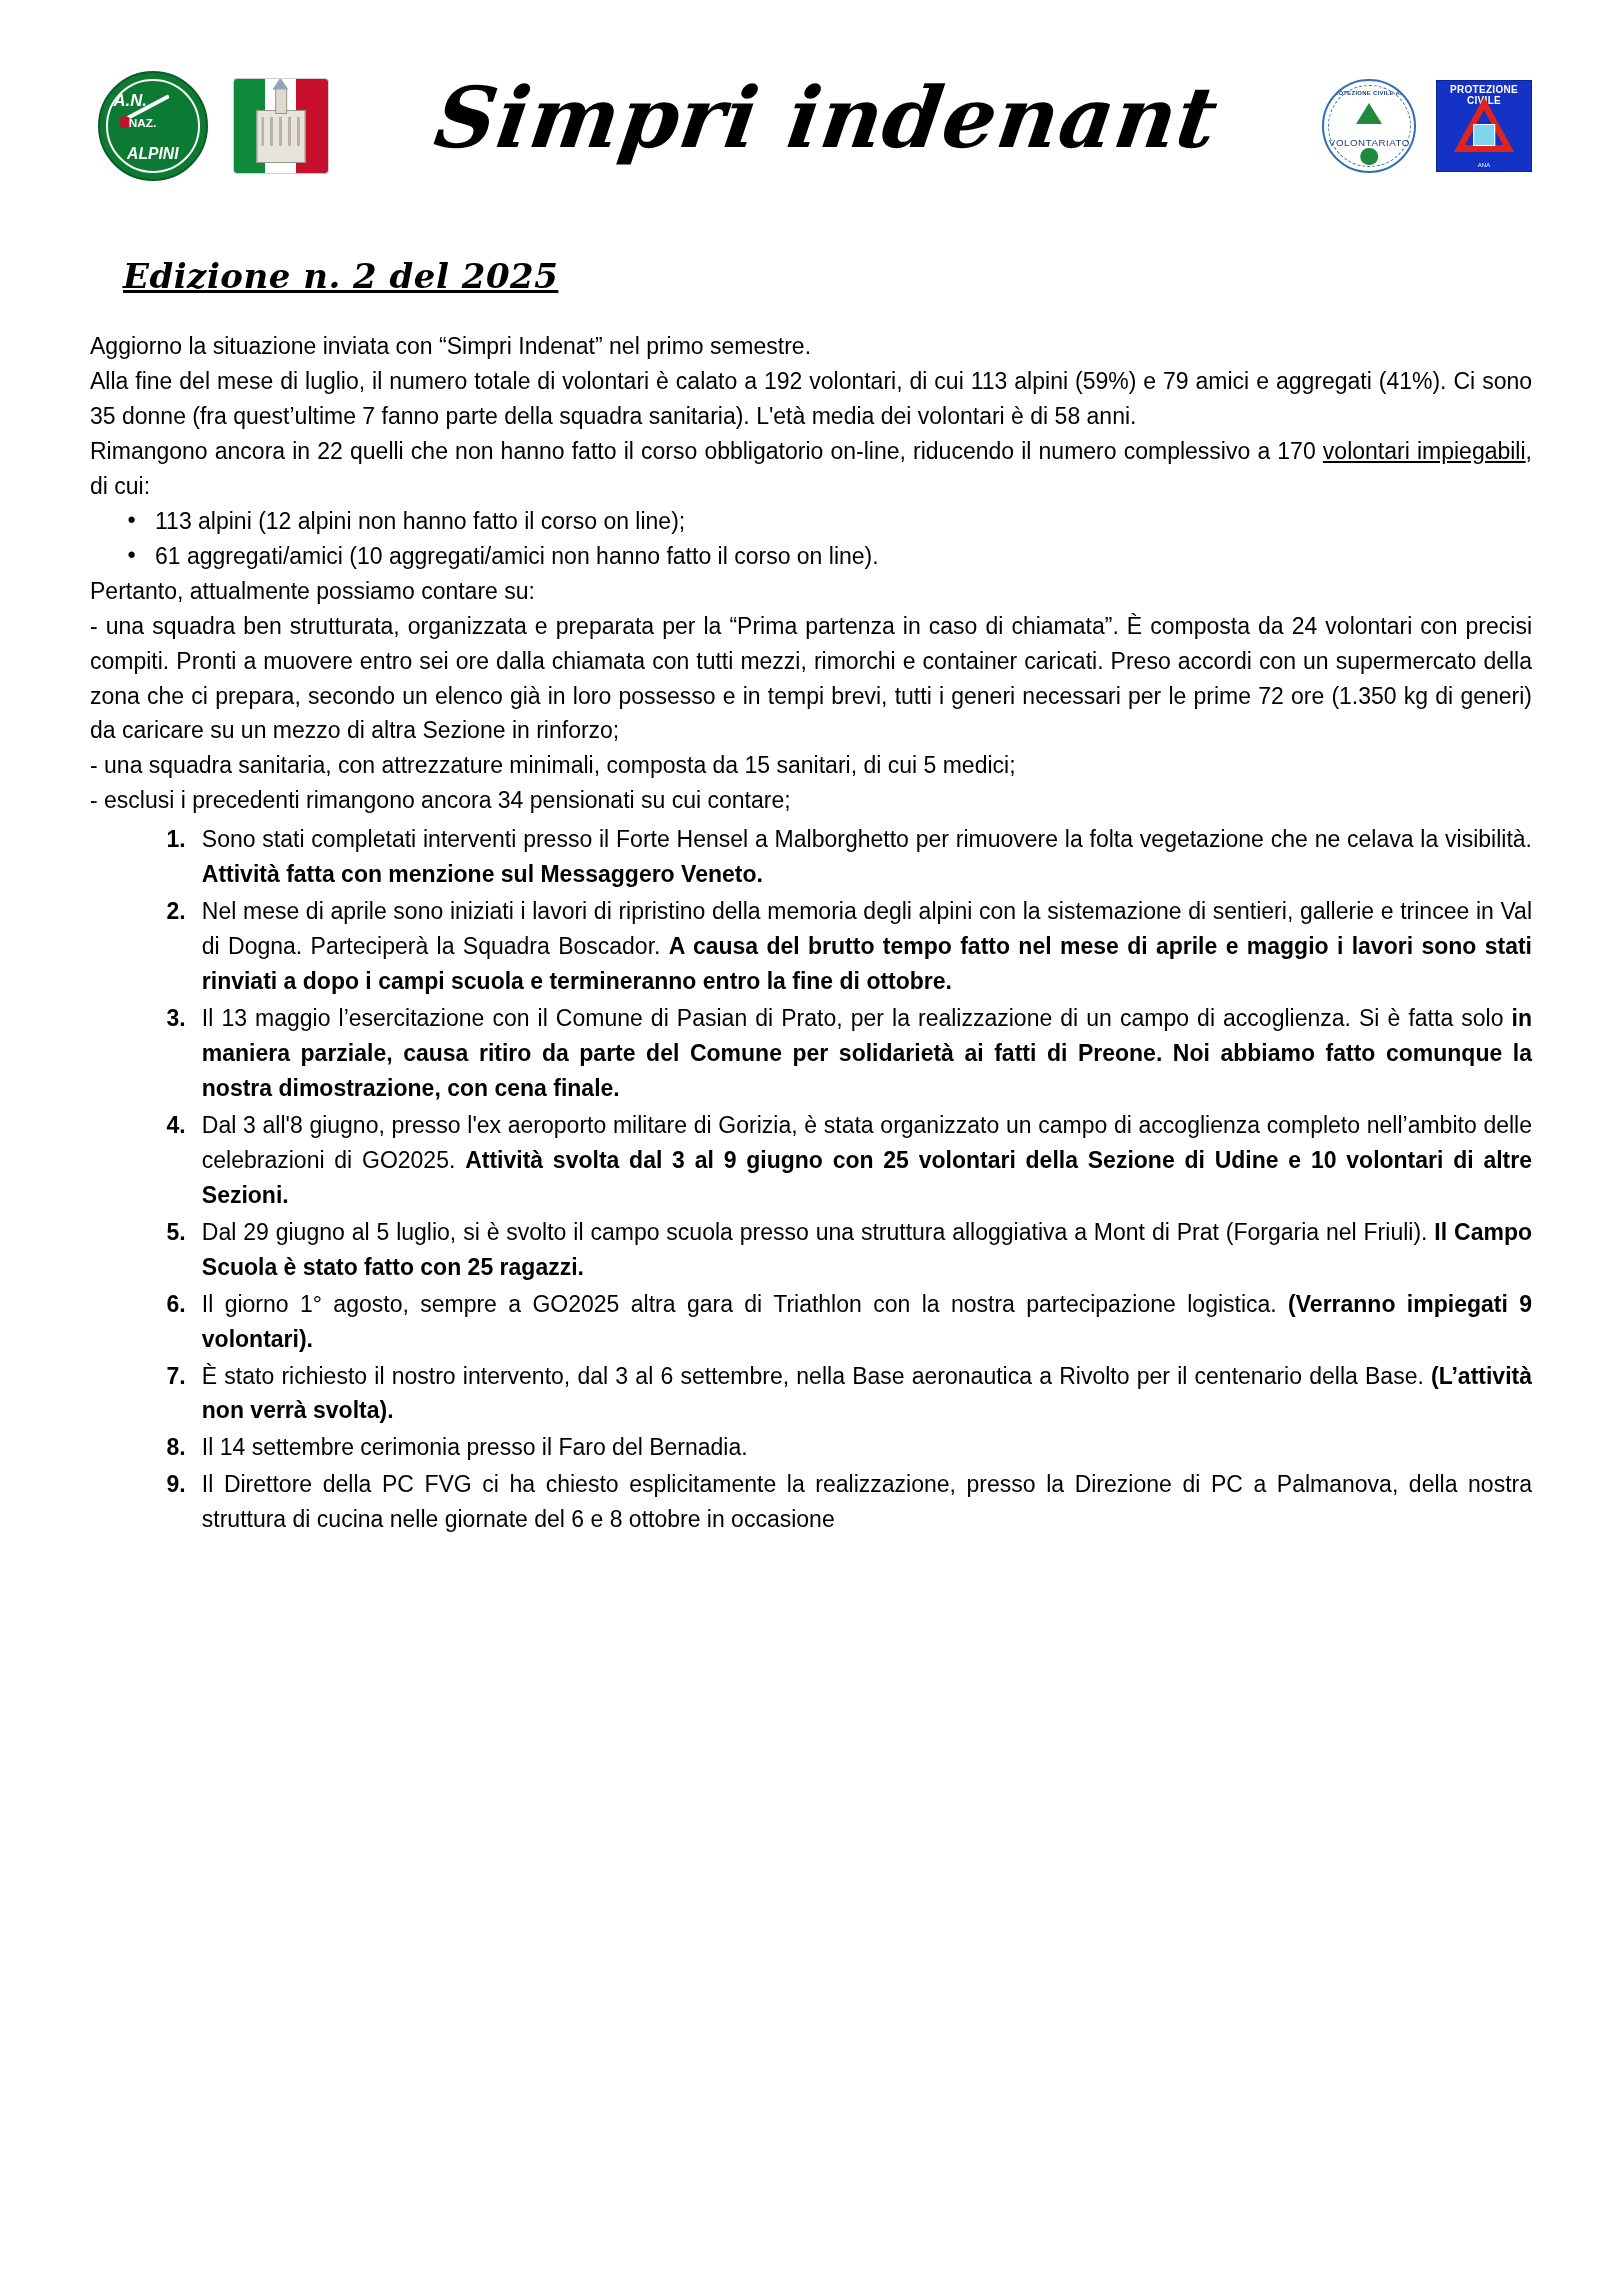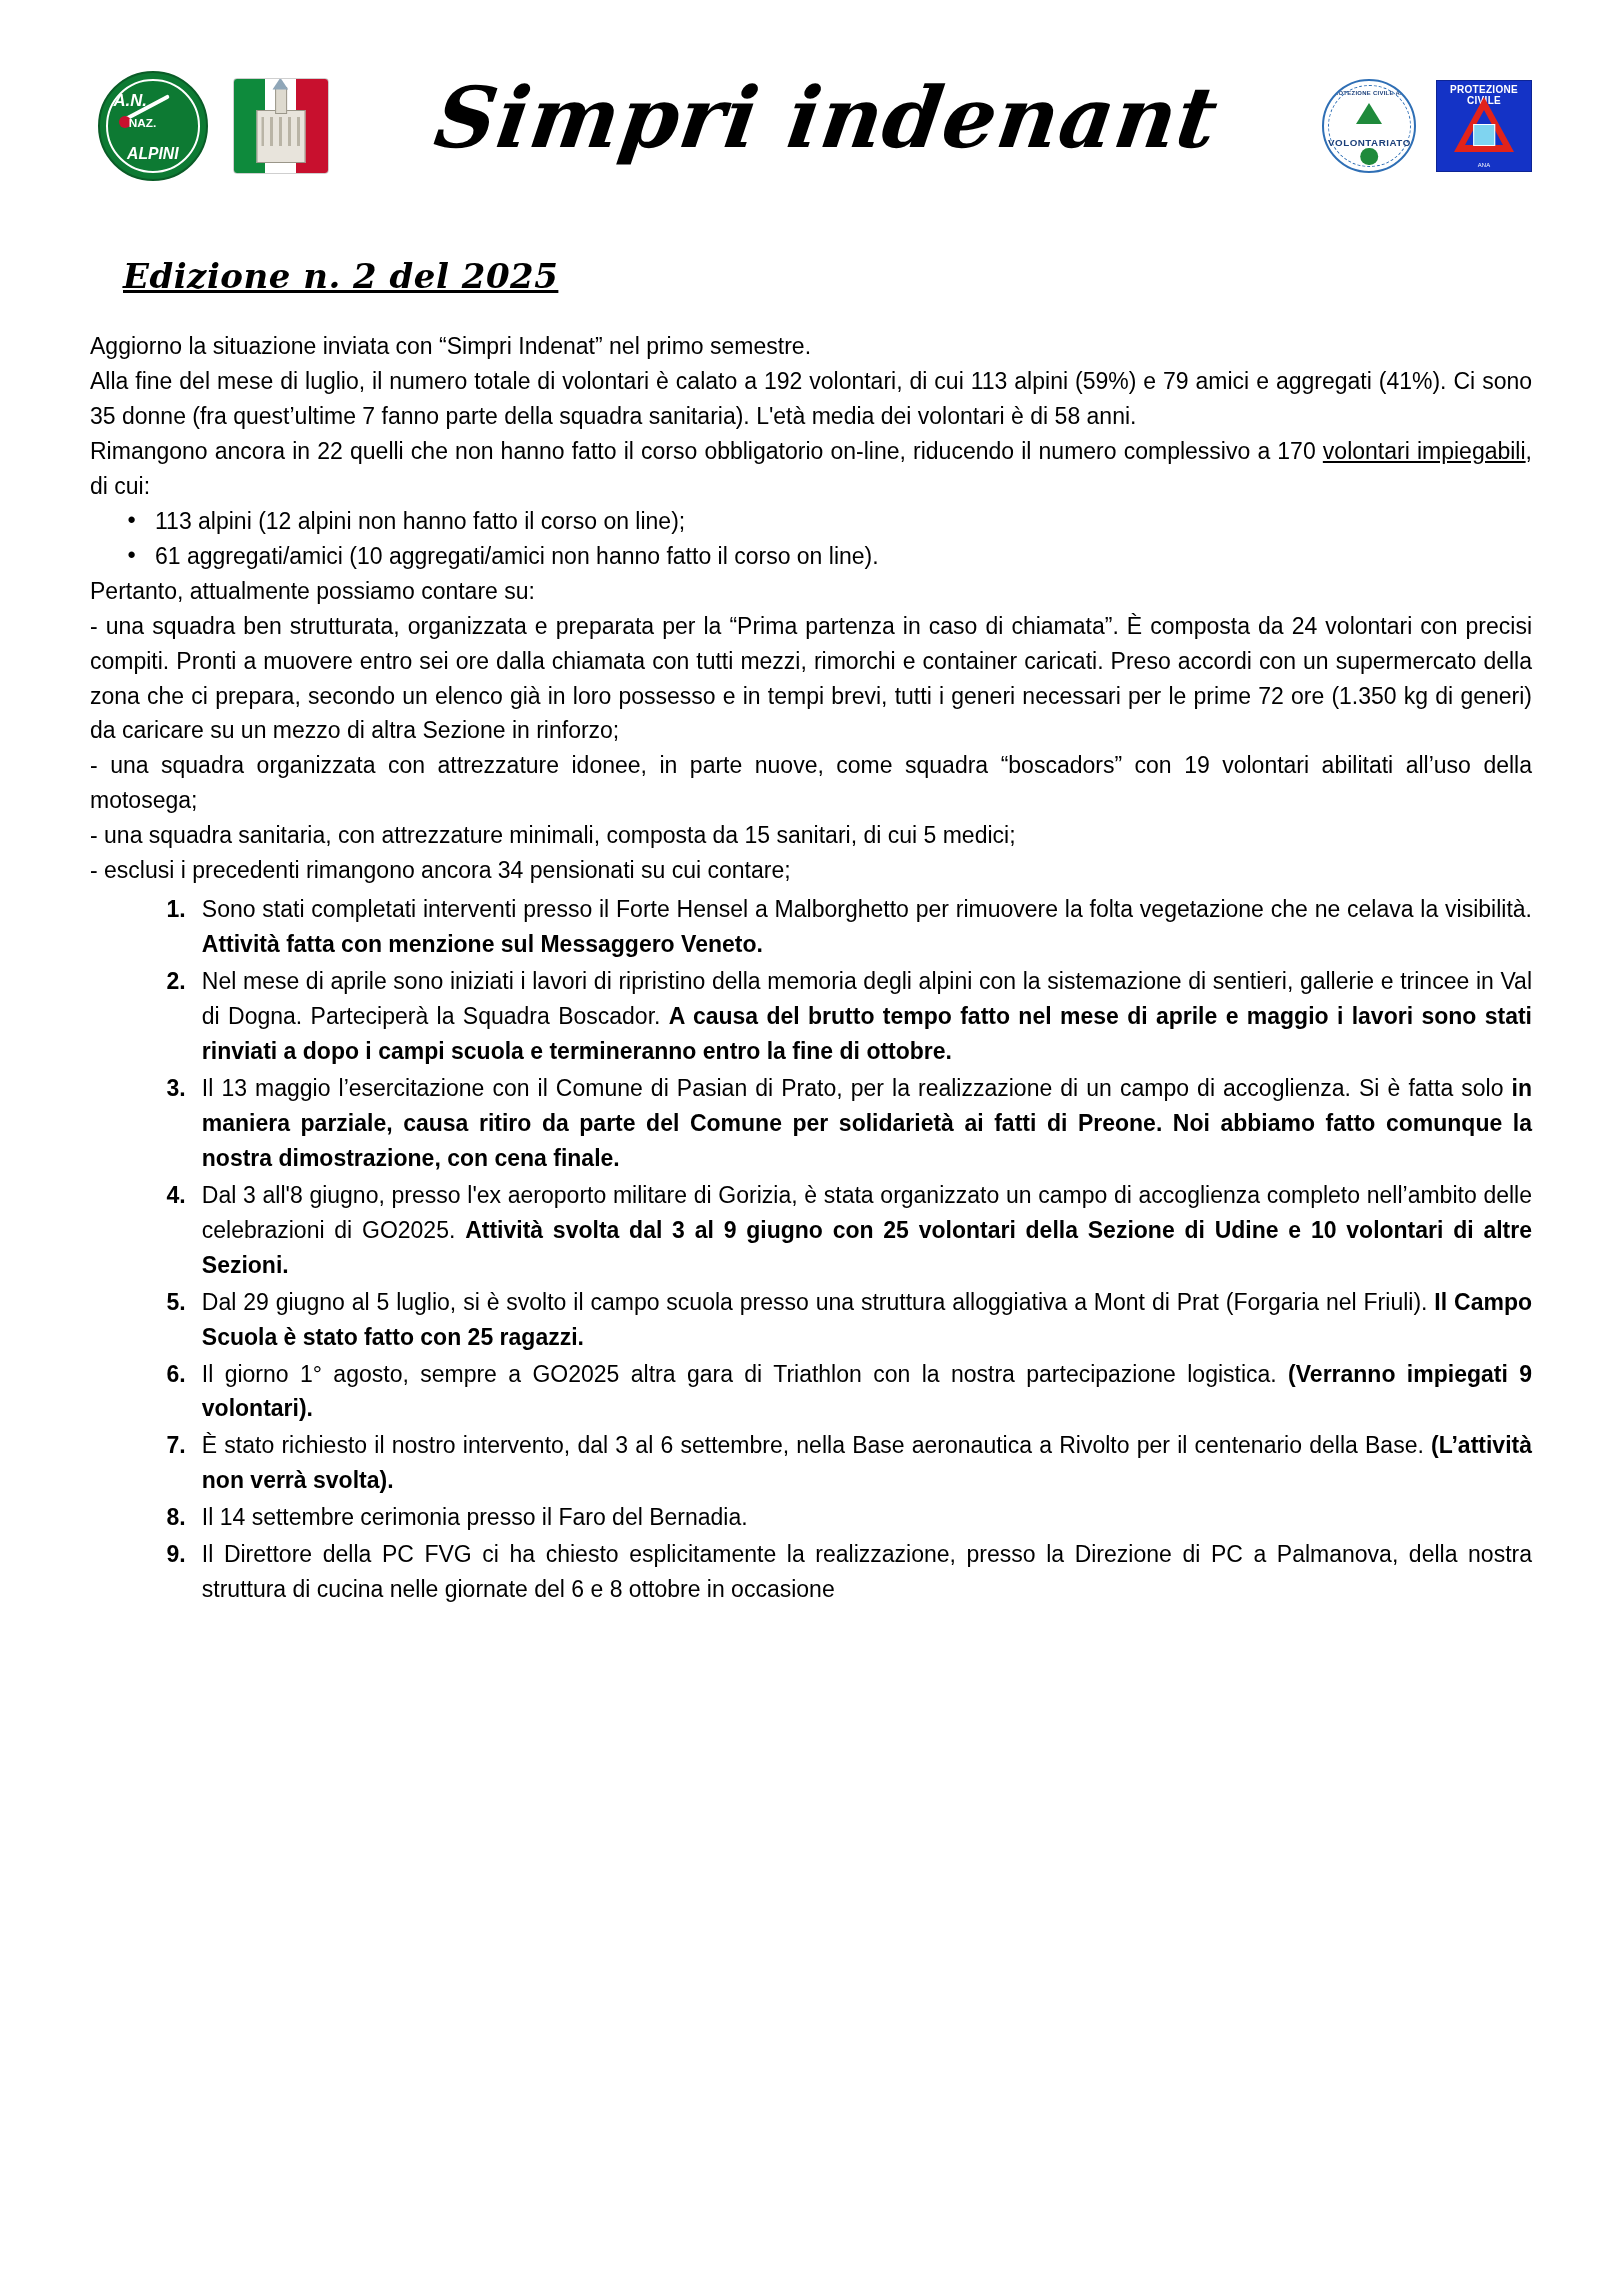--- a/index.html
+++ b/index.html
@@ -172,21 +172,21 @@
     left: 3.9px; top: 3.9px; right: 3.9px; bottom: 3.9px;
     border-radius: 50%;
     border: 1px dashed #2f6fb5;
   }
   .logo-volont .vt-word {
     position: absolute;
     left: 0; right: 0;
     bottom: 23.5px;
     text-align: center;
     font-size: 9.8px;
-    font-weight: bold;
+    font-weight: normal;
     color: #1b3f7a;
     letter-spacing: 0.5px;
   }
   .logo-volont .vt-top {
     position: absolute;
     left: 0; right: 0;
     top: 8.8px;
     text-align: center;
     font-size: 5.9px;
     font-weight: bold;
@@ -395,21 +395,20 @@
     <p class="j"><span>Rimangono ancora in 22 quelli che non hanno fatto il corso obbligatorio on-line, riducendo il numero complessivo a 170 </span><span class="u">volontari impiegabili</span><span>, di cui:</span></p>
 
     <ul class="bullets">
       <li>113 alpini (12 alpini non hanno fatto il corso on line);</li>
       <li>61 aggregati/amici (10 aggregati/amici non hanno fatto il corso on line).</li>
     </ul>
 
     <p>Pertanto, attualmente possiamo contare su:</p>
 
     <p class="j">- una squadra ben strutturata, organizzata e preparata per la “Prima partenza in caso di chiamata”. È composta da 24 volontari con precisi compiti. Pronti a muovere entro sei ore dalla chiamata con tutti mezzi, rimorchi e container caricati. Preso accordi con un supermercato della zona che ci prepara, secondo un elenco già in loro possesso e in tempi brevi, tutti i generi necessari per le prime 72 ore (1.350 kg di generi) da caricare su un mezzo di altra Sezione in rinforzo;</p>
-    <p class="j">- una squadra organizzata con attrezzature idonee, in parte nuove, come squadra “boscadors” con 19 volontari abilitati all’uso della motosega;</p>
     <p class="j">- una squadra sanitaria, con attrezzature minimali, composta da 15 sanitari, di cui 5 medici;</p>
     <p class="j">- esclusi i precedenti rimangono ancora 34 pensionati su cui contare;</p>
 
 
     <ol class="numlist">
       <li><span>Sono stati completati interventi presso il Forte Hensel a Malborghetto per rimuovere la folta vegetazione che ne celava la visibilità. </span><b>Attività fatta con menzione sul Messaggero Veneto.</b></li>
       <li><span>Nel mese di aprile sono iniziati i lavori di ripristino della memoria degli alpini con la sistemazione di sentieri, gallerie e trincee in Val di Dogna. Parteciperà la Squadra Boscador. </span><b>A causa del brutto tempo fatto nel mese di aprile e maggio i lavori sono stati rinviati a dopo i campi scuola e termineranno entro la fine di ottobre.</b></li>
       <li><span>Il 13 maggio l’esercitazione con il Comune di Pasian di Prato, per la realizzazione di un campo di accoglienza. Si è fatta solo </span><b>in maniera parziale, causa ritiro da parte del Comune per solidarietà ai fatti di Preone. Noi abbiamo fatto comunque la nostra dimostrazione, con cena finale.</b></li>
       <li><span>Dal 3 all'8 giugno, presso l'ex aeroporto militare di Gorizia, è stata organizzato un campo di accoglienza completo nell’ambito delle celebrazioni di GO2025. </span><b>Attività svolta dal 3 al 9 giugno con 25 volontari della Sezione di Udine e 10 volontari di altre Sezioni.</b></li>
       <li><span>Dal 29 giugno al 5 luglio, si è svolto il campo scuola presso una struttura alloggiativa a Mont di Prat (Forgaria nel Friuli). </span><b>Il Campo Scuola è stato fatto con 25 ragazzi.</b></li>

